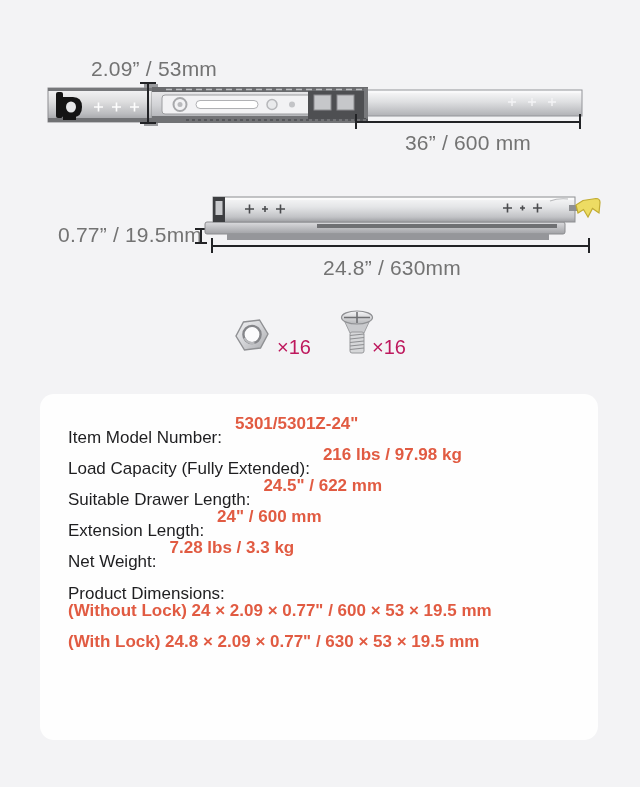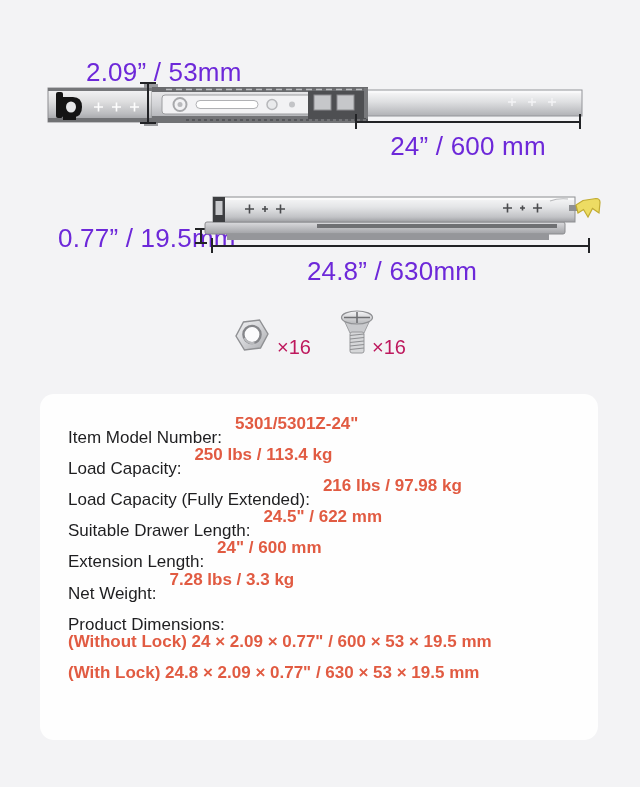--- a/index.html
+++ b/index.html
@@ -5,21 +5,21 @@
   html,body{margin:0;padding:0;}
   body{
     width:640px;height:787px;position:relative;overflow:hidden;
     background:#f3f3f5;
     font-family:"Liberation Sans", sans-serif;
     color:#1e1e20;
   }
   .abs{position:absolute;}
   
   .dim-label{
-    position:absolute;font-size:26px;color:#6d28d9;letter-spacing:0.2px;
+    position:absolute;font-size:21px;color:#737373;letter-spacing:0.2px;
     white-space:nowrap;
   }
   .center{text-align:center;}
   .right{text-align:right;}
   
   .dim-line-h{position:absolute;height:0;border-top:2px solid #222326;}
   .dim-tick-v{position:absolute;width:2px;background:#222326;}
   .dim-tick-h{position:absolute;height:2px;background:#222326;}
   
   .count-label{position:absolute;font-size:20px;color:#be185d;white-space:nowrap;}
@@ -118,21 +118,21 @@
   <g stroke="#222326" stroke-width="2">
     <line x1="102" y1="3" x2="102" y2="43"></line>
     <line x1="94" y1="3" x2="110" y2="3"></line>
     <line x1="94" y1="43" x2="110" y2="43"></line>
   </g>
 </svg>
 
 <div class="dim-line-h" style="left:356px;top:121px;width:225px;"></div>
 <div class="dim-tick-v" style="left:355px;top:114px;height:15px;"></div>
 <div class="dim-tick-v" style="left:579px;top:114px;height:15px;"></div>
-<div class="dim-label center" style="left:378px;top:131px;width:180px;">24” / 600 mm</div>
+<div class="dim-label center" style="left:378px;top:131px;width:180px;">36” / 600 mm</div>
 
 <div class="dim-label right" style="left:58px;top:223px;width:132px;">0.77” / 19.5mm</div>
 <div class="dim-tick-h" style="left:195px;top:228px;width:12px;"></div>
 <div class="dim-tick-v" style="left:200px;top:230px;height:12px;"></div>
 <div class="dim-tick-h" style="left:195px;top:242px;width:12px;"></div>
 
 <svg class="abs" style="left:200px;top:192px;" width="404" height="54" viewBox="0 0 404 54">
   <defs>
     <linearGradient id="metalU" x1="0" y1="0" x2="0" y2="1">
       <stop offset="0" stop-color="#f8f8f9"></stop>
@@ -214,24 +214,20 @@
 </svg>
 <div class="count-label" style="left:277px;top:336px;">×16</div>
 <div class="count-label" style="left:372px;top:336px;">×16</div>
 
 <div class="spec-panel">
   <div class="spec-row">
     <span class="spec-label">Item Model Number:</span>
     <span class="spec-value">5301/5301Z-24"</span>
   </div>
   <div class="spec-row">
-    <span class="spec-label">Load Capacity:</span>
-    <span class="spec-value">250 lbs / 113.4 kg</span>
-  </div>
-  <div class="spec-row">
     <span class="spec-label">Load Capacity (Fully Extended):</span>
     <span class="spec-value">216 lbs / 97.98 kg</span>
   </div>
   <div class="spec-row">
     <span class="spec-label">Suitable Drawer Length:</span>
     <span class="spec-value">24.5" / 622 mm</span>
   </div>
   <div class="spec-row">
     <span class="spec-label">Extension Length:</span>
     <span class="spec-value">24" / 600 mm</span>

